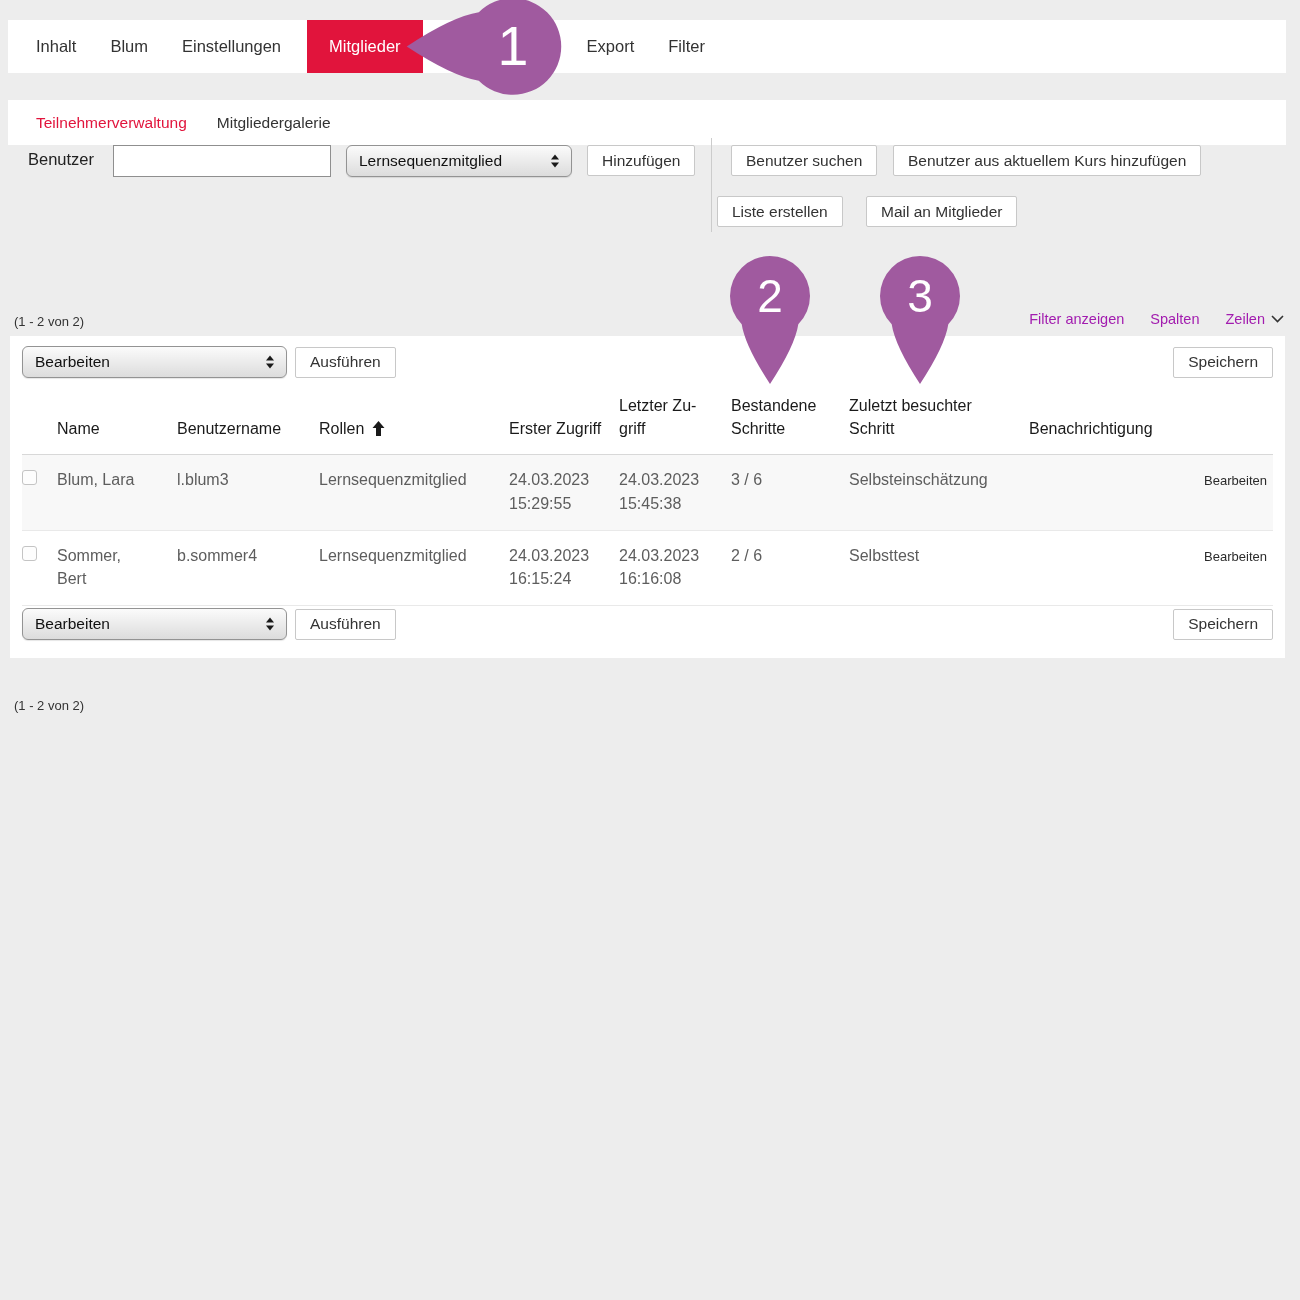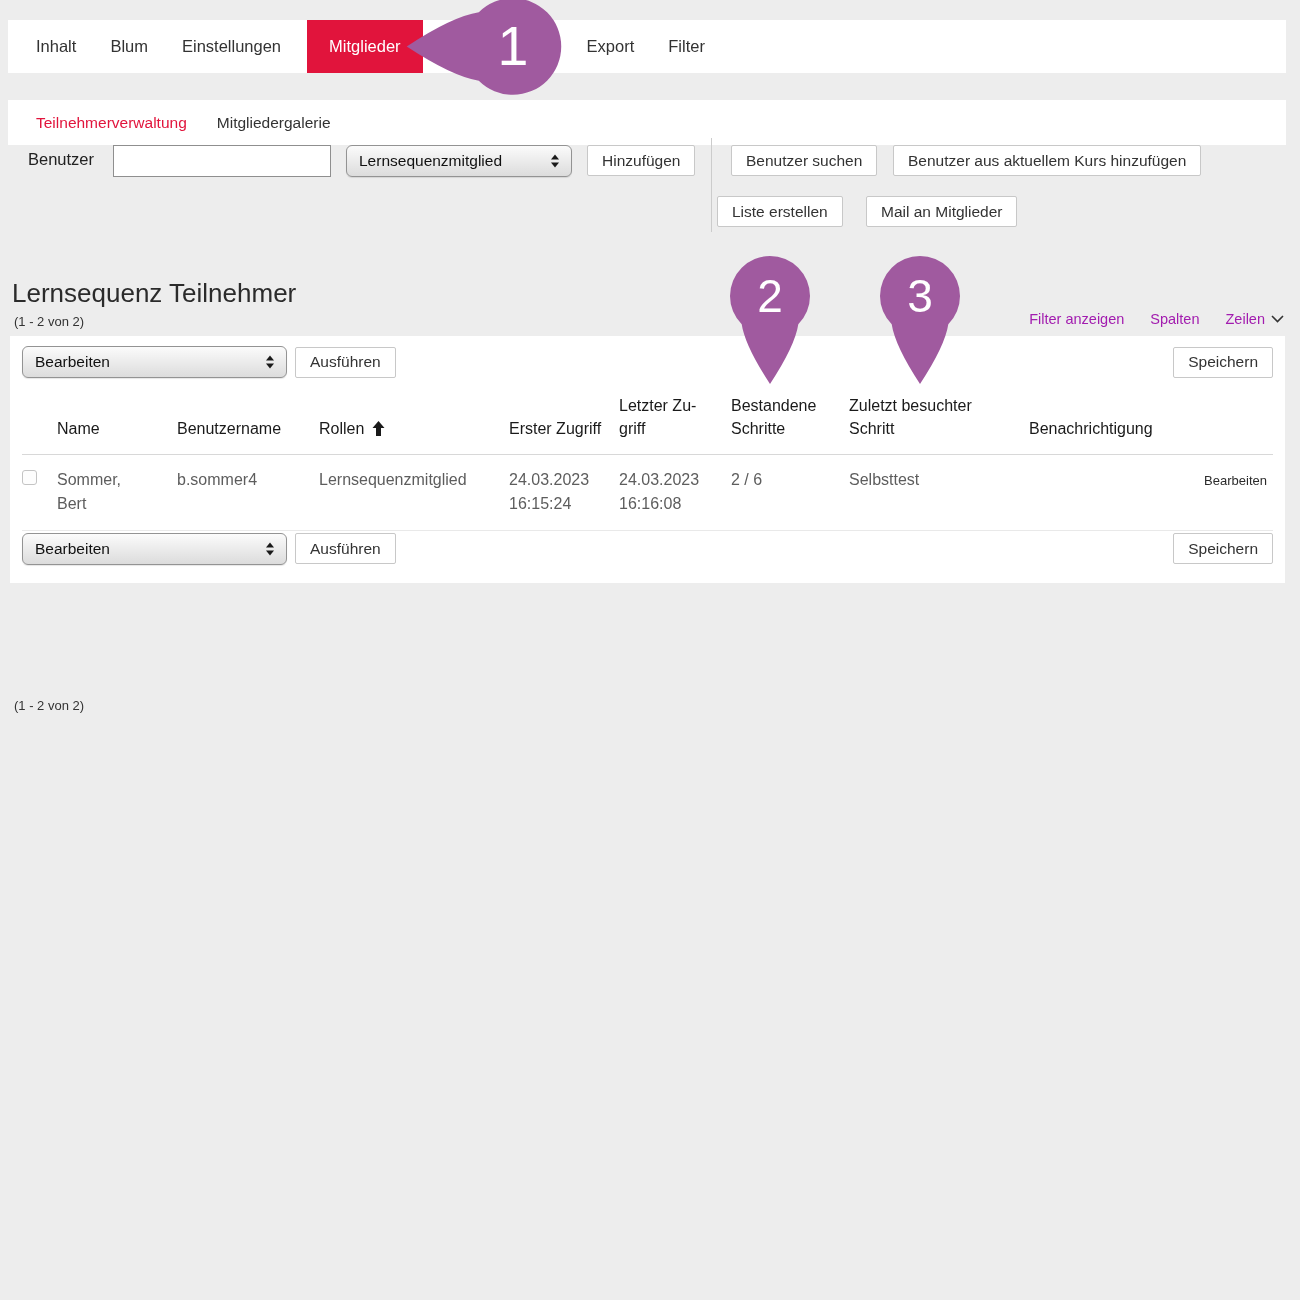--- a/index.html
+++ b/index.html
@@ -112,21 +112,20 @@
       </span>
   </div>
   <div class="btn btn-hinzufuegen">Hinzufügen</div>
 
   <div class="form-divider"></div>
   <div class="btn btn-suchen">Benutzer suchen</div>
   <div class="btn btn-kurs">Benutzer aus aktuellem Kurs hinzufügen</div>
   <div class="btn btn-liste">Liste erstellen</div>
   <div class="btn btn-mail">Mail an Mitglieder</div>
 
-  <div class="section-title">Lernsequenz Teilnehmer</div>
   <div class="count-top">(1 - 2 von 2)</div>
   <div class="table-links">
     <span>Filter anzeigen</span>
     <span>Spalten</span>
     <span class="link-zeilen">
       <span>Zeilen</span>
       <svg width="13" height="8" viewBox="0 0 13 8">
         <polyline points="1,1 6.5,6.5 12,1" fill="none" stroke="#333" stroke-width="1.6"></polyline>
       </svg>
     </span>
@@ -175,20 +174,32 @@
           </th>
           <th>Erster Zu­griff</th>
           <th>Letzter Zu­griff</th>
           <th>Bestandene Schritte</th>
           <th>Zuletzt besuchter Schritt</th>
           <th>Benachrichtigung</th>
           <th class="col-action"></th>
         </tr>
       </thead>
       <tbody>
+        <tr class="zebra">
+          <td class="col-cb"><span class="cb"></span></td>
+          <td class="col-name">Blum, Lara</td>
+          <td>l.blum3</td>
+          <td>Lernsequenzmitglied</td>
+          <td>24.03.2023 15:29:55</td>
+          <td>24.03.2023 15:45:38</td>
+          <td>3 / 6</td>
+          <td>Selbsteinschätzung</td>
+          <td></td>
+          <td class="col-action"><span class="row-action">Bearbeiten</span></td>
+        </tr>
         <tr>
           <td class="col-cb"><span class="cb"></span></td>
           <td class="col-name">Sommer, Bert</td>
           <td>b.sommer4</td>
           <td>Lernsequenzmitglied</td>
           <td>24.03.2023 16:15:24</td>
           <td>24.03.2023 16:16:08</td>
           <td>2 / 6</td>
           <td>Selbsttest</td>
           <td></td>

